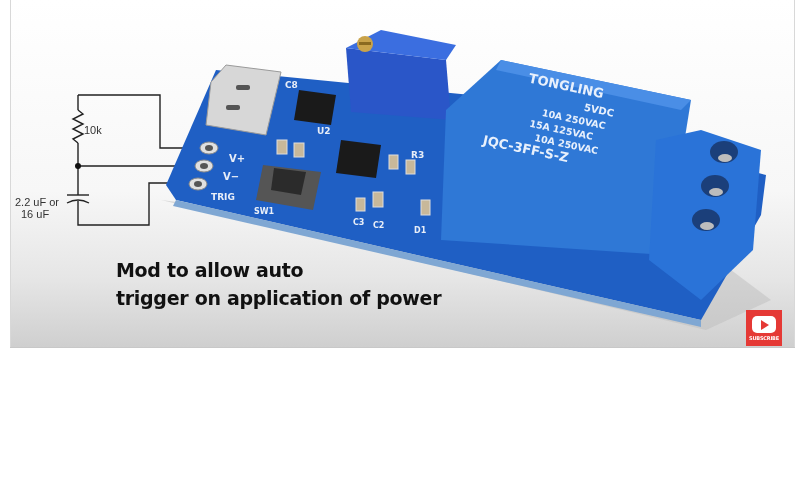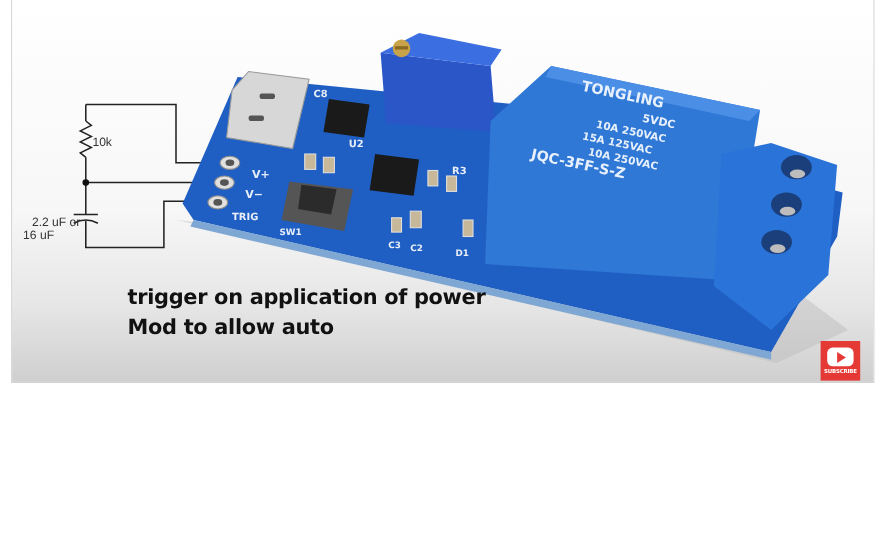--- a/index.html
+++ b/index.html
@@ -124,26 +124,26 @@
       <ellipse cx="705" cy="220" rx="14" ry="11"></ellipse>
     </g>
     <g fill="#bdbdbd">
       <ellipse cx="724" cy="158" rx="7" ry="4"></ellipse>
       <ellipse cx="715" cy="192" rx="7" ry="4"></ellipse>
       <ellipse cx="706" cy="226" rx="7" ry="4"></ellipse>
     </g>
   </svg>
 
   <div class="sch-label" style="left:37px; top:124px;margin-left:36px;">10k</div>
-  <div class="sch-label" style="left:18px; top:196px;">2.2 uF or</div>
+  <div class="sch-label" style="left:4px; top:196px;">2.2 uF or</div>
   <div class="sch-label" style="left:10px; top:208px;">16 uF</div>
 
   <div class="caption">
+    <div>Mod to allow auto</div>
     <div>trigger on application of power</div>
-    <div>Mod to allow auto</div>
   </div>
 
   <div class="subscribe" style="left:735px;">
     <div class="yt"></div>
     <div class="sub-text">SUBSCRIBE</div>
   </div>
 </div>
 <div class="frame-bottom"></div>
 
 </body></html>

